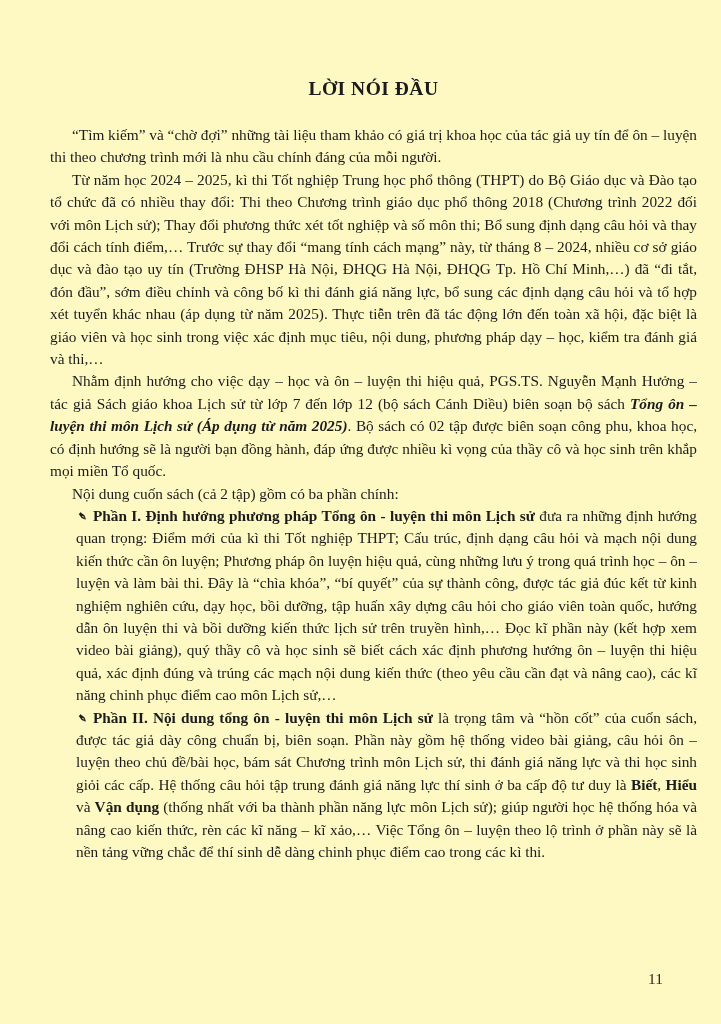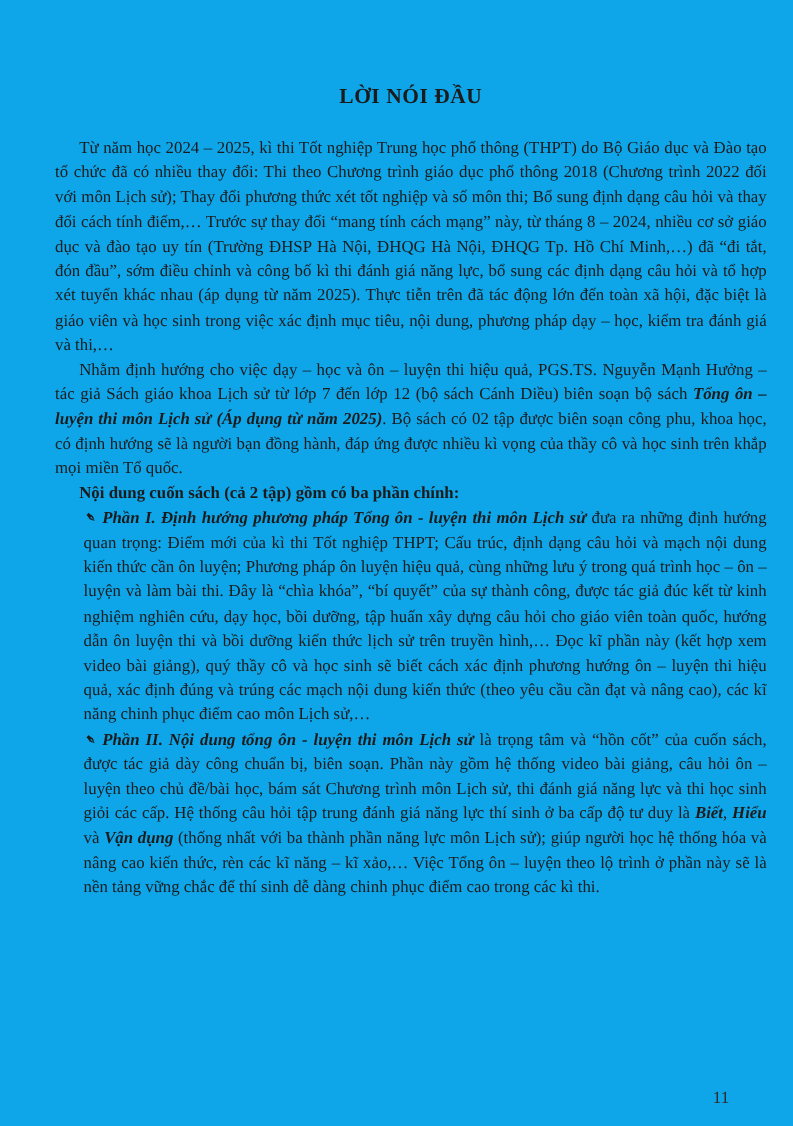--- a/index.html
+++ b/index.html
@@ -5,21 +5,21 @@
   html, body {
     margin: 0;
     padding: 0;
     background: #ffffff;
   }
   .page {
     position: relative;
     width: 721px;
     height: 1024px;
     margin: 0 auto;
-    background: #0ea5e9;
+    background: #fef9c3;
     box-sizing: border-box;
     padding: 76px 24px 0 50px;
     font-family: "Liberation Serif", "DejaVu Serif", serif;
     font-size: 15.3px;
     line-height: 22.4px;
     color: #1b1b1b;
     overflow: hidden;
   }
   .doc-title {
     margin: 0 0 22px 0;
@@ -28,47 +28,48 @@
     font-weight: bold;
     letter-spacing: 0.5px;
     line-height: 26px;
   }
   p {
     margin: 0;
     text-align: justify;
   }
   .indent { text-indent: 22px; }
   .greeting { font-style: italic; }
-  .section-heading { font-weight: bold; }
+  .section-heading { font-weight: normal; }
   .book-title { font-weight: bold; font-style: italic; }
-  .bold { font-weight: bold; font-style: italic; }
+  .bold { font-weight: bold; }
   .part-para { margin-left: 26px; }
   .pen-icon {
     display: inline-block;
     transform: rotate(45deg);
     font-size: 13px;
     line-height: 1;
     margin: 0 5px 0 1px;
   }
   .page-number {
     position: absolute;
-    top: 988px;
+    top: 968px;
     right: 58px;
     font-size: 15.5px;
     color: #2a2a2a;
   }
 </style>
 </head>
 <body>
 
 <div class="page">
 
   <h1 class="doc-title">LỜI NÓI ĐẦU</h1>
 
 
+  <p class="indent">“Tìm kiếm” và “chờ đợi” những tài liệu tham khảo có giá trị khoa học của tác giả uy tín để ôn – luyện thi theo chương trình mới là nhu cầu chính đáng của mỗi người.</p>
 
 
   <p class="indent">Từ năm học 2024 – 2025, kì thi Tốt nghiệp Trung học phổ thông (THPT) do Bộ Giáo dục và Đào tạo tổ chức đã có nhiều thay đổi: Thi theo Chương trình giáo dục phổ thông 2018 (Chương trình 2022 đối với môn Lịch sử); Thay đổi phương thức xét tốt nghiệp và số môn thi; Bổ sung định dạng câu hỏi và thay đổi cách tính điểm,… Trước sự thay đổi “mang tính cách mạng” này, từ tháng 8 – 2024, nhiều cơ sở giáo dục và đào tạo uy tín (Trường ĐHSP Hà Nội, ĐHQG Hà Nội, ĐHQG Tp. Hồ Chí Minh,…) đã “đi tắt, đón đầu”, sớm điều chỉnh và công bố kì thi đánh giá năng lực, bổ sung các định dạng câu hỏi và tổ hợp xét tuyển khác nhau (áp dụng từ năm 2025). Thực tiễn trên đã tác động lớn đến toàn xã hội, đặc biệt là giáo viên và học sinh trong việc xác định mục tiêu, nội dung, phương pháp dạy – học, kiểm tra đánh giá và thi,…</p>
 
   <p class="indent"><span>Nhằm định hướng cho việc dạy – học và ôn – luyện thi hiệu quả, PGS.TS. Nguyễn Mạnh Hưởng – tác giả Sách giáo khoa Lịch sử từ lớp 7 đến lớp 12 (bộ sách Cánh Diều) biên soạn bộ sách </span><span class="book-title">Tổng ôn – luyện thi môn Lịch sử (Áp dụng từ năm 2025)</span><span>. Bộ sách có 02 tập được biên soạn công phu, khoa học, có định hướng sẽ là người bạn đồng hành, đáp ứng được nhiều kì vọng của thầy cô và học sinh trên khắp mọi miền Tổ quốc.</span></p>
 
   <p class="section-heading indent">Nội dung cuốn sách (cả 2 tập) gồm có ba phần chính:</p>
 
   <p class="part-para"><span class="pen-icon">✒</span><span class="bold">Phần I. Định hướng phương pháp Tổng ôn - luyện thi môn Lịch sử</span><span> đưa ra những định hướng quan trọng: Điểm mới của kì thi Tốt nghiệp THPT; Cấu trúc, định dạng câu hỏi và mạch nội dung kiến thức cần ôn luyện; Phương pháp ôn luyện hiệu quả, cùng những lưu ý trong quá trình học – ôn – luyện và làm bài thi. Đây là “chìa khóa”, “bí quyết” của sự thành công, được tác giả đúc kết từ kinh nghiệm nghiên cứu, dạy học, bồi dưỡng, tập huấn xây dựng câu hỏi cho giáo viên toàn quốc, hướng dẫn ôn luyện thi và bồi dưỡng kiến thức lịch sử trên truyền hình,… Đọc kĩ phần này (kết hợp xem video bài giảng), quý thầy cô và học sinh sẽ biết cách xác định phương hướng ôn – luyện thi hiệu quả, xác định đúng và trúng các mạch nội dung kiến thức (theo yêu cầu cần đạt và nâng cao), các kĩ năng chinh phục điểm cao môn Lịch sử,…</span></p>
 

